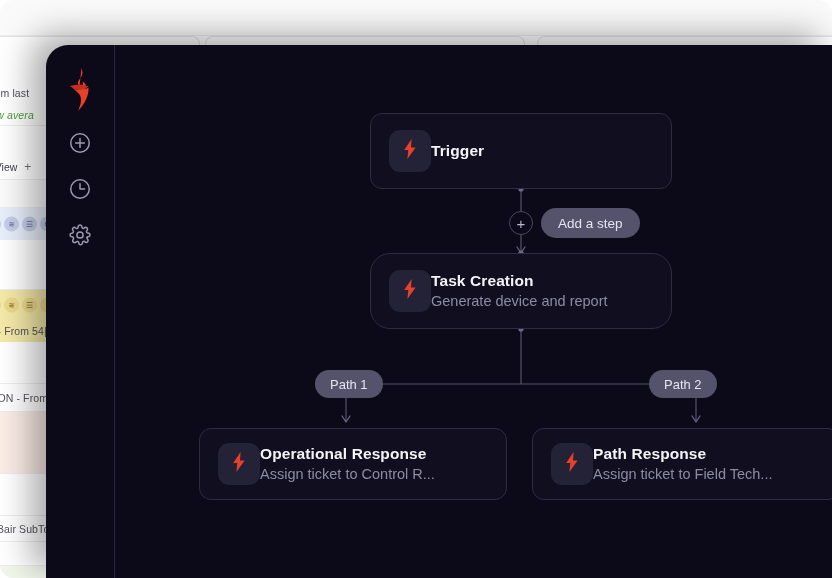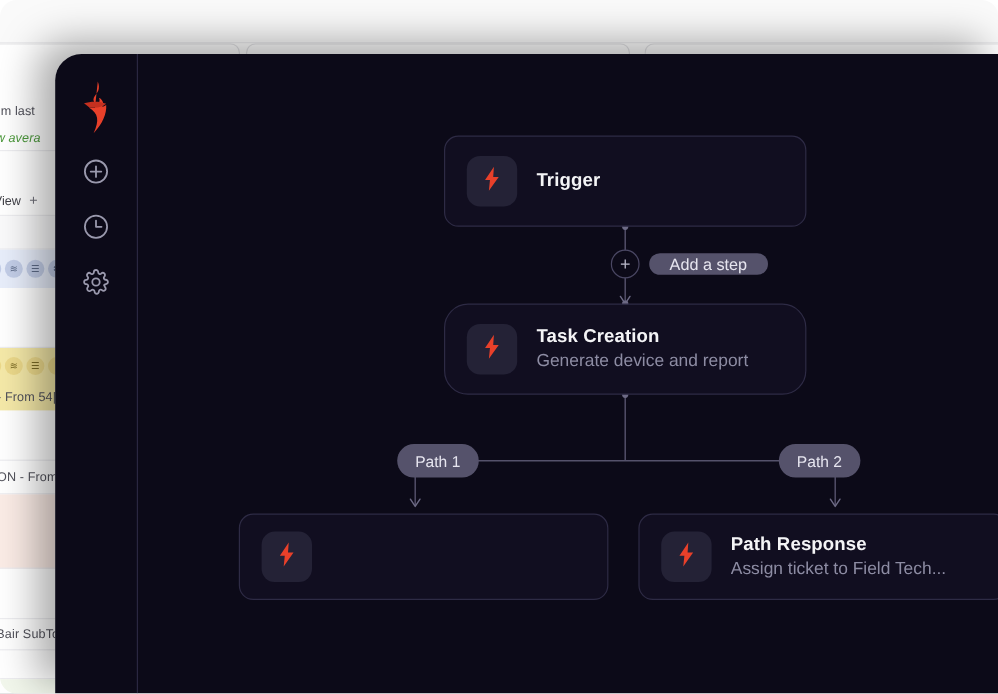--- a/index.html
+++ b/index.html
@@ -172,21 +172,20 @@
 
   
   .node {
     position: absolute;
     border: 1px solid #2e2b45;
     border-radius: 12px;
     background: #110e20;
     display: flex;
     align-items: center;
     padding: 0 18px;
-    gap: 16px;
     cursor: pointer;
   }
   .node-icon {
     width: 42px; height: 42px;
     min-width: 42px;
     border-radius: 11px;
     background: #242236;
     display: flex;
     align-items: center;
     justify-content: center;
@@ -231,21 +230,21 @@
     background: #0c0a18;
     display: flex;
     align-items: center;
     justify-content: center;
     color: #b9b8c8;
     font-size: 15px;
     line-height: 1;
     cursor: pointer;
   }
   .add-pill {
-    height: 18px;
+    height: 30px;
     padding: 0 17px;
     border-radius: 15px;
     background: #55526b;
     color: #e6e5ef;
     font-size: 13.5px;
     display: flex;
     align-items: center;
     cursor: pointer;
   }
 
@@ -256,21 +255,21 @@
     padding: 0 15px;
     border-radius: 14px;
     background: #55526b;
     color: #e6e5ef;
     font-size: 13px;
     display: flex;
     align-items: center;
     justify-content: center;
     cursor: pointer;
   }
-  #path-1 { left: 216px; top: 325px; }
+  #path-1 { left: 200px; top: 325px; }
   #path-2 { left: 534px; top: 325px; justify-content: center; }
 </style>
 </head>
 <body>
 
 <div id="screen">
 
   <div class="bg-app">
 
     <div class="bg-topbar"></div>
@@ -457,20 +456,24 @@
       </div>
 
       <div class="node" id="node-ops">
         <div class="node-icon">
           <span>
             <svg width="20" height="22" viewBox="0 0 20 22" aria-hidden="true">
               <path d="M11.6 1 L4.2 12.1 h4.1 L7.4 21 l8.2 -11.6 h-4.6 z" fill="#e8402a"></path>
             </svg>
           </span>
         </div>
+        <div class="node-text">
+          <div class="node-title">Operational Response</div>
+          <div class="node-sub">Assign ticket to Control R...</div>
+        </div>
       </div>
 
       <div class="node" id="node-field">
         <div class="node-icon">
           <span>
             <svg width="20" height="22" viewBox="0 0 20 22" aria-hidden="true">
               <path d="M11.6 1 L4.2 12.1 h4.1 L7.4 21 l8.2 -11.6 h-4.6 z" fill="#e8402a"></path>
             </svg>
           </span>
         </div>

